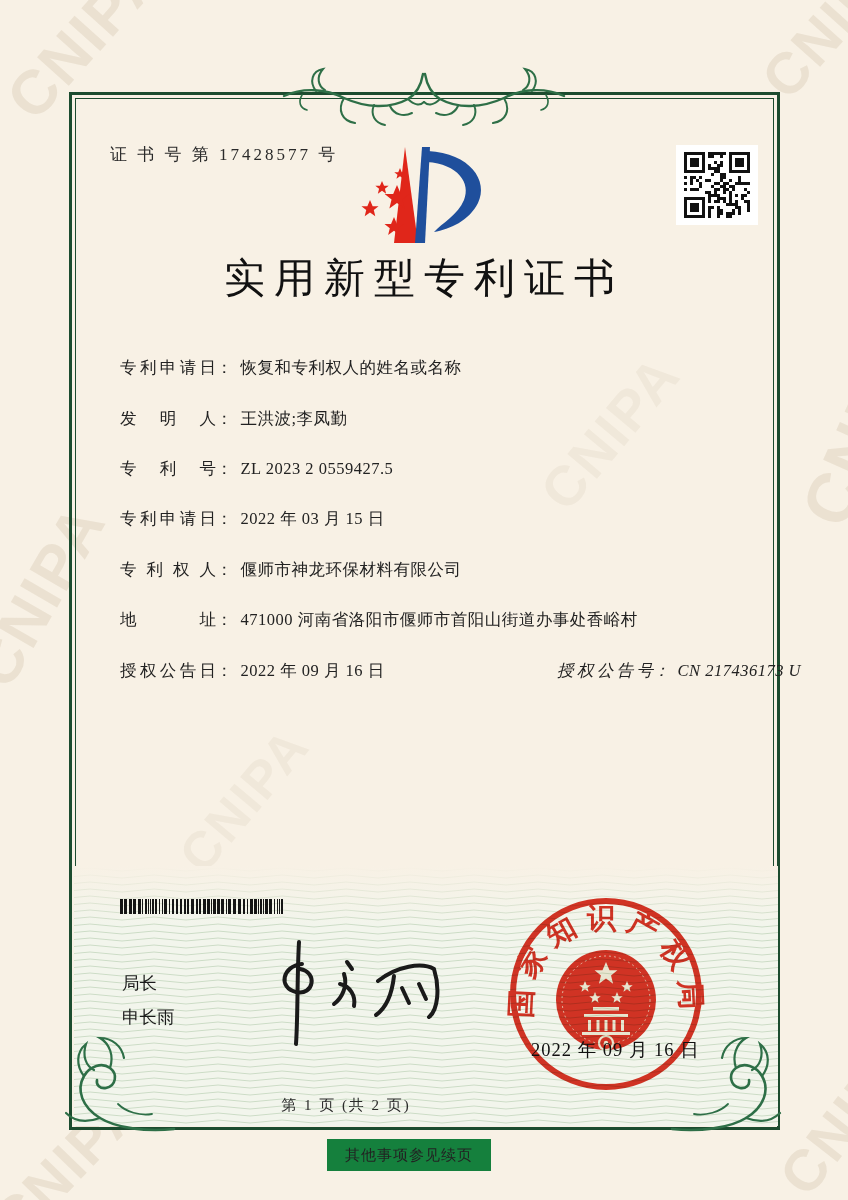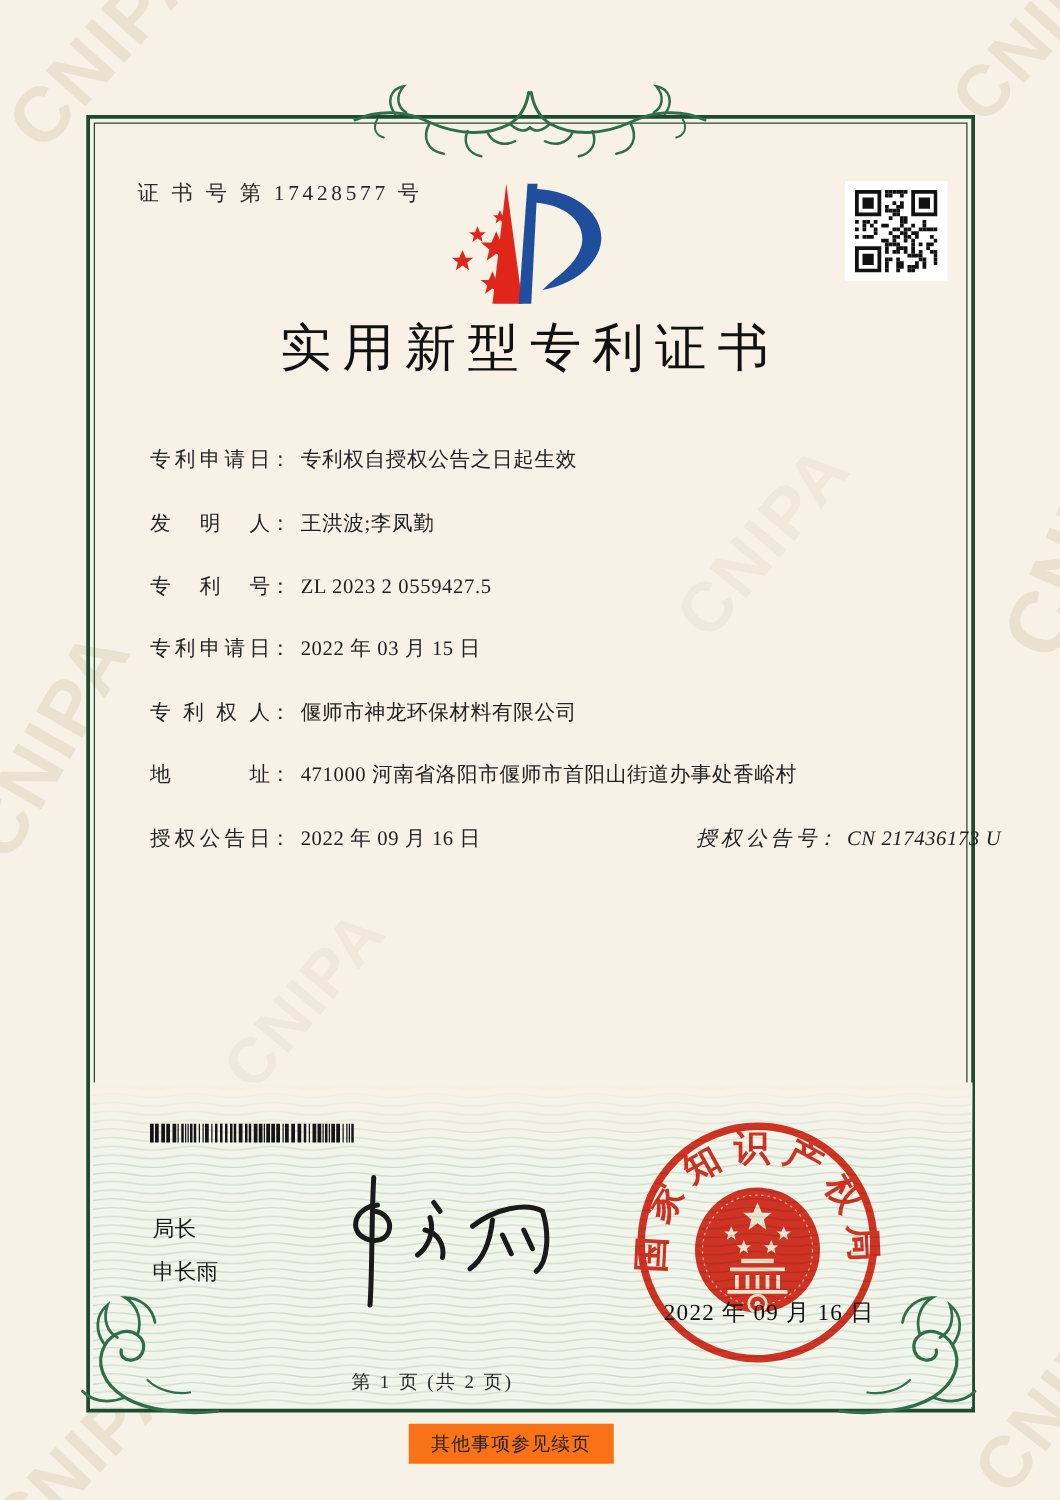--- a/index.html
+++ b/index.html
@@ -49,21 +49,21 @@
   .director{position:absolute;left:122px;top:966px;font-size:17.5px;color:#1a1a1a;line-height:34px;
     font-family:"Liberation Sans","DejaVu Sans",sans-serif;}
   
   .sig{position:absolute;left:252px;top:936px;}
   
   .seal{position:absolute;left:506px;top:894px;mix-blend-mode:multiply;opacity:0.95;}
   .seal-date{position:absolute;left:531px;top:1037px;font-size:18.5px;letter-spacing:1px;color:#101010;white-space:nowrap;}
   
   .page-no{position:absolute;left:0;top:1096px;width:692px;text-align:center;font-size:15px;
     letter-spacing:2px;color:#2a2a2a;}
-  .note-box{position:absolute;left:327px;top:1139px;width:164px;height:32px;background:#f97316;
+  .note-box{position:absolute;left:327px;top:1139px;width:164px;height:32px;background:#15803d;
     display:flex;align-items:center;justify-content:center;font-size:15px;letter-spacing:1px;color:#222;}
   .green-stroke{stroke:#2e6f47;fill:none;stroke-linecap:round;}
 </style>
 </head>
 <body>
 
 <div class="wm" style="left:-14px;top:0px;font-size:62px;transform:rotate(-48deg);">CNIPA</div>
 <div class="wm" style="left:742px;top:-14px;font-size:58px;transform:rotate(-48deg);">CNIPA</div>
 <div class="wm" style="left:756px;top:380px;font-size:70px;transform:rotate(-66deg);">CNIPA</div>
 <div class="wm" style="left:-60px;top:560px;font-size:62px;transform:rotate(-60deg);">CNIPA</div>
@@ -267,21 +267,21 @@
       <rect x="51" y="6" width="9" height="9" fill="#111"></rect>
       <rect x="0" y="45" width="21" height="21" fill="#111"></rect>
       <rect x="3" y="48" width="15" height="15" fill="#fff"></rect>
       <rect x="6" y="51" width="9" height="9" fill="#111"></rect>
     </svg>
 </div>
 
 <div class="title">实用新型专利证书</div>
 
 <div class="field-row" style="top:357px;">
-  <span class="field-label">专利申请日</span><span class="field-colon">：</span><span class="field-value">专利权自授权公告之日起生效</span>
+  <span class="field-label">专利申请日</span><span class="field-colon">：</span><span class="field-value">恢复和专利权人的姓名或名称</span>
 </div>
 <div class="field-row" style="top:408px;">
   <span class="field-label">发明人</span><span class="field-colon">：</span><span class="field-value">王洪波;李凤勤</span>
 </div>
 <div class="field-row" style="top:458px;">
   <span class="field-label">专利号</span><span class="field-colon">：</span><span class="field-value">ZL 2023 2 0559427.5</span>
 </div>
 <div class="field-row" style="top:508px;">
   <span class="field-label">专利申请日</span><span class="field-colon">：</span><span class="field-value">2022 年 03 月 15 日</span>
 </div>

